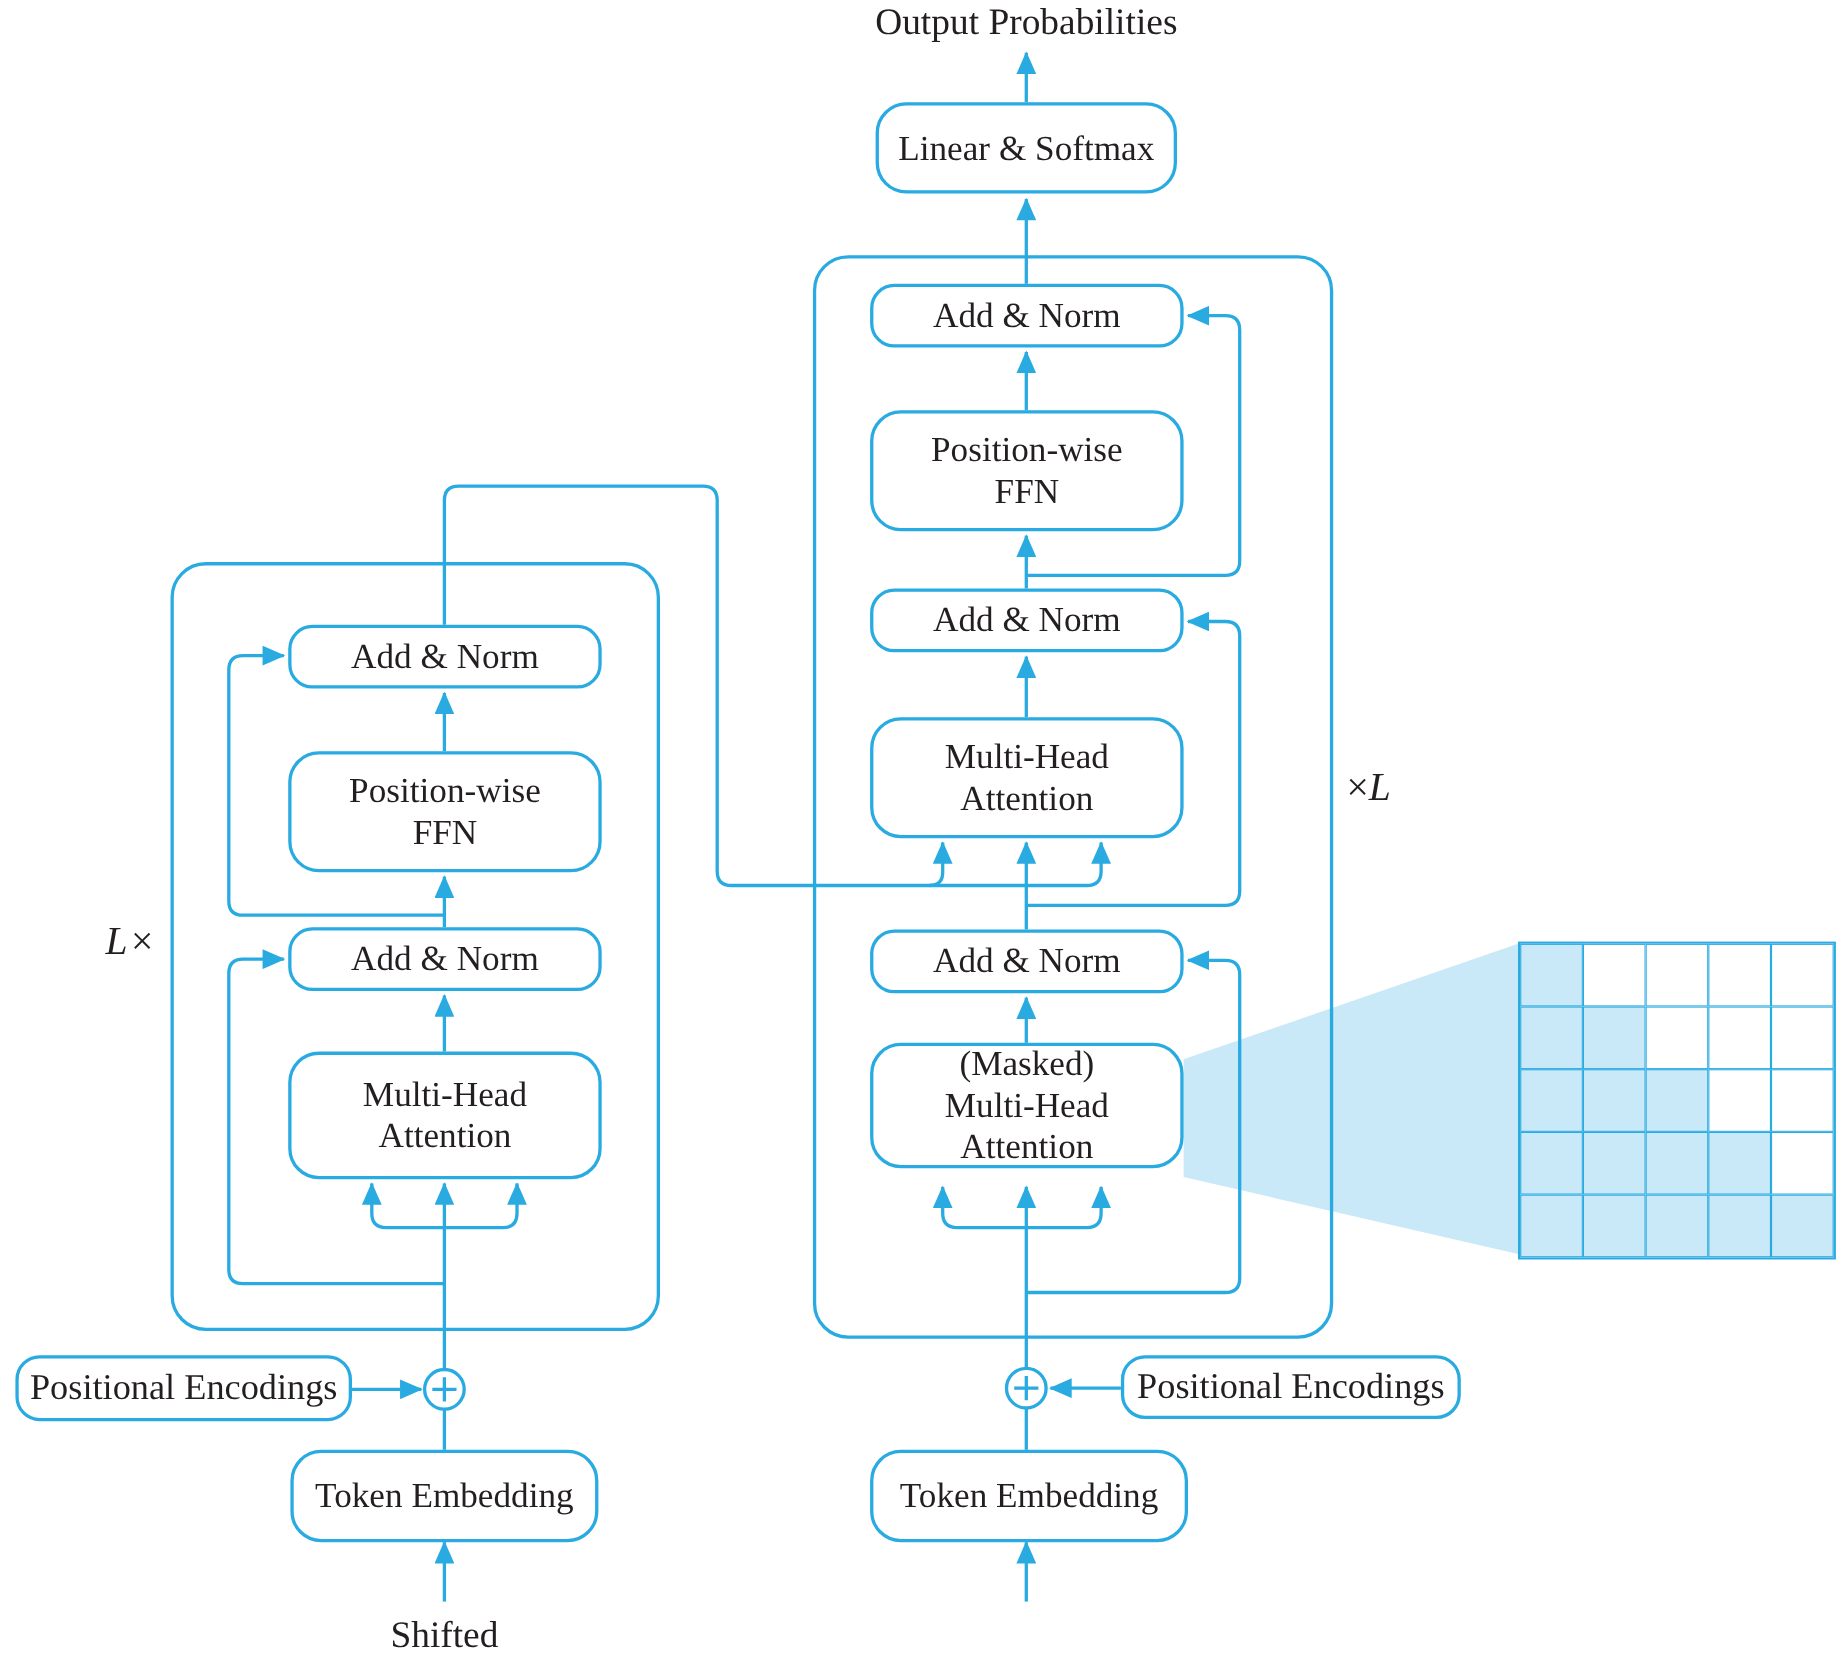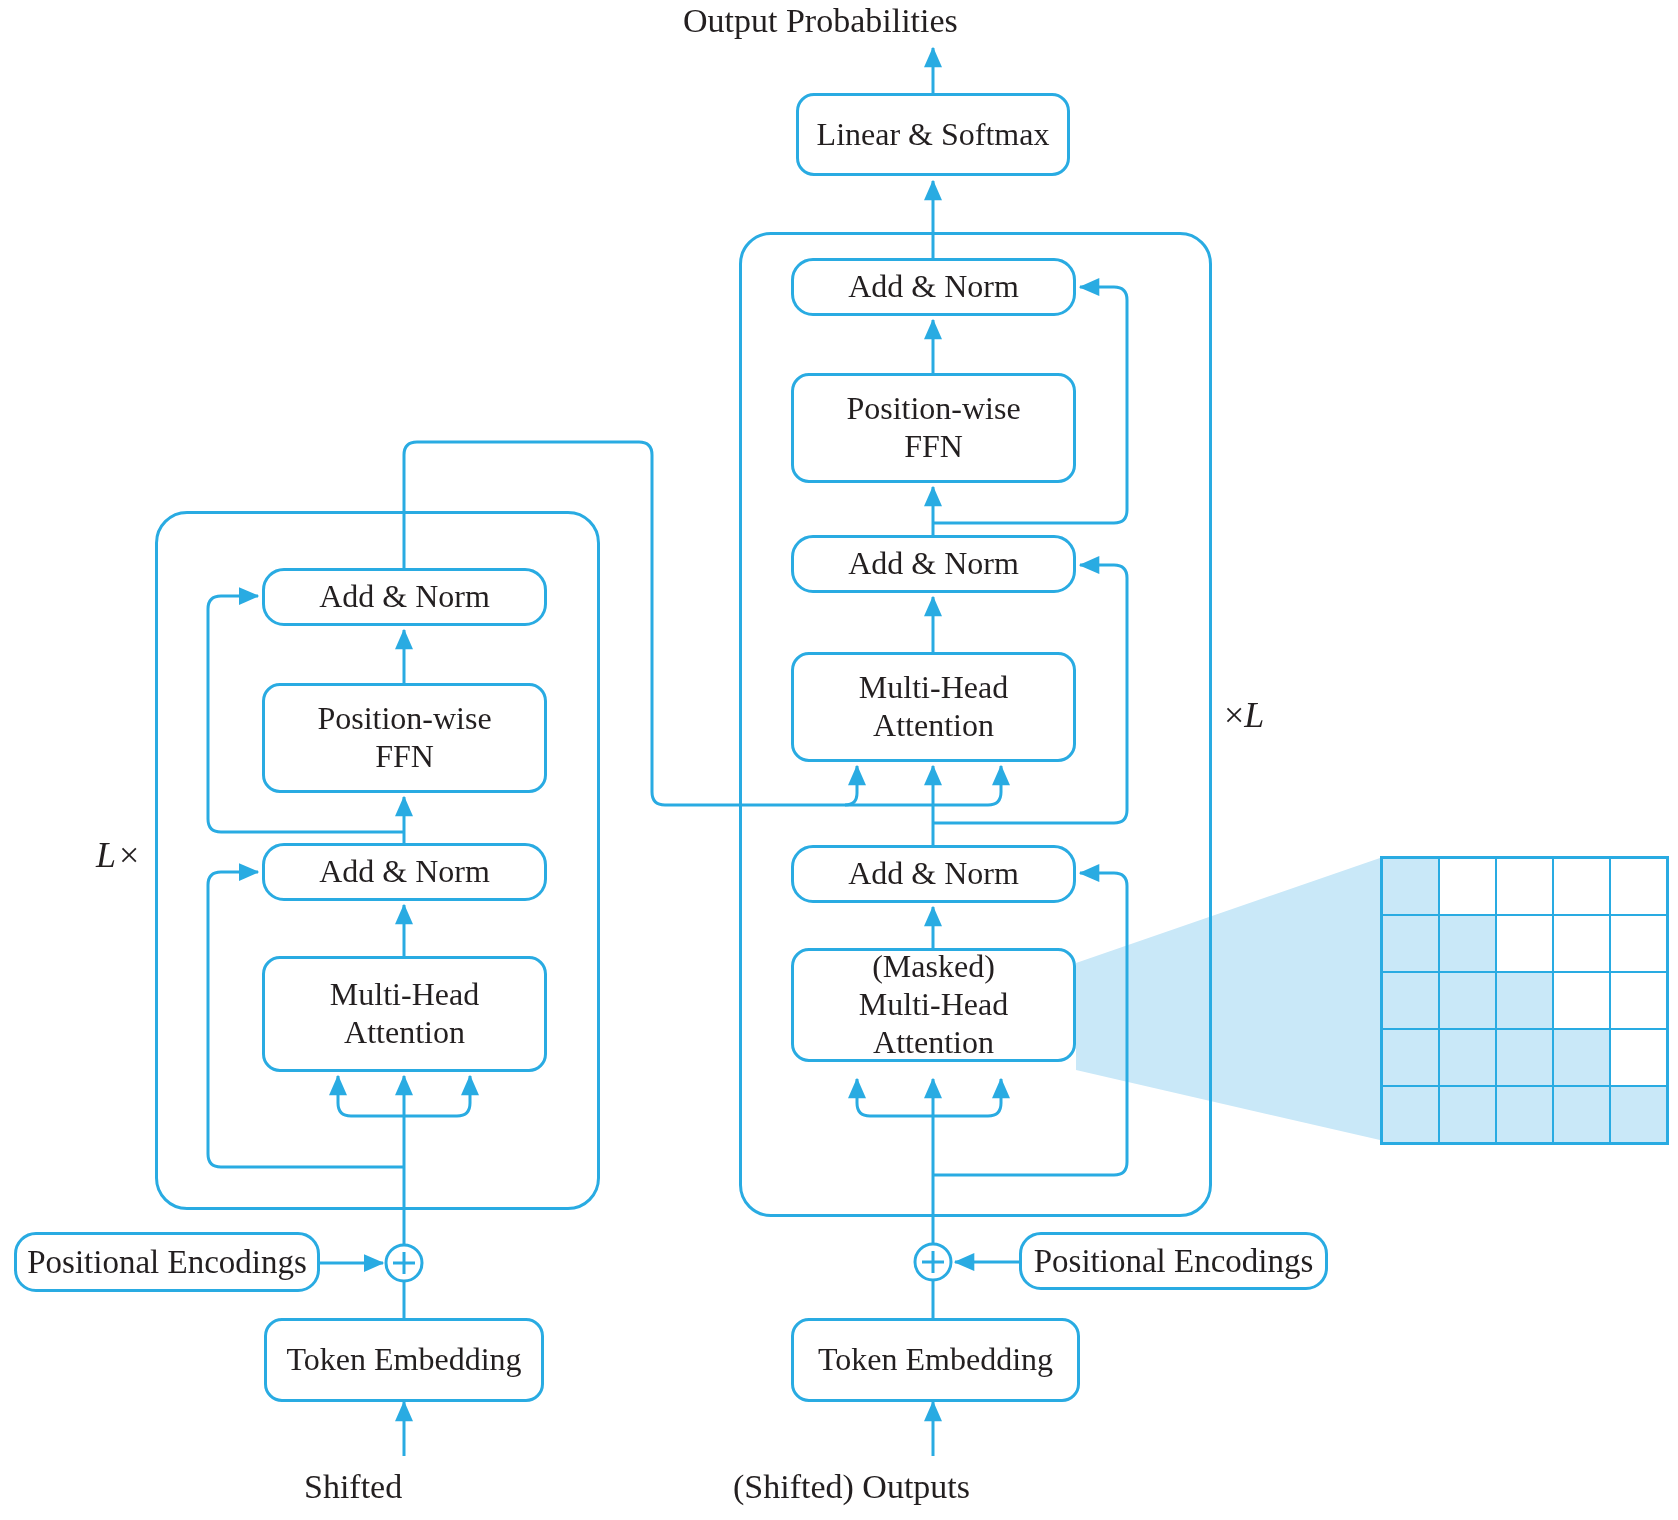--- a/index.html
+++ b/index.html
@@ -18,27 +18,27 @@
   .wire{fill:none;stroke:var(--wire);stroke-width:3px;}
   .node-circle{fill:#fff;stroke:var(--wire);stroke-width:3px;}
   .plus-stroke{stroke:var(--wire);stroke-width:3px;}
   .trap{fill:var(--light);stroke:none;}
   .box{
     position:absolute;box-sizing:border-box;background:#fff;
     border:3px solid var(--wire);border-radius:22px;
     display:flex;flex-direction:column;align-items:center;justify-content:center;
     font-size:32px;line-height:1.18;text-align:center;color:var(--text);
   }
-  .box.tall{border-radius:18px;}
+  .box.tall{border-radius:28px;}
   .outer{
     position:absolute;box-sizing:border-box;background:transparent;
     border:3px solid var(--wire);border-radius:32px;
   }
   .lbl{position:absolute;font-size:34px;color:var(--text);white-space:nowrap;}
-  .lbl.center{}
+  .lbl.center{text-align:center;}
   .it{font-style:italic;}
   #mask-grid{
     position:absolute;left:1380px;top:856px;
     display:grid;grid-template-columns:repeat(5,57px);grid-template-rows:repeat(5,57px);
     border:2px solid var(--wire);
   }
   #mask-grid .cell{box-sizing:border-box;border:1.5px solid var(--wire);background:#fff;}
   #mask-grid .cell.filled{background:var(--light);}
 </style>
 </head>
@@ -153,21 +153,20 @@
   <div class="box" style="left:1019px;top:1232px;width:309px;height:58px;font-size:33px">
     <span>Positional Encodings</span>
   </div>
   <div class="box tall" style="left:264px;top:1318px;width:280px;height:84px">
     <span>Token Embedding</span>
   </div>
   <div class="box tall" style="left:791px;top:1318px;width:289px;height:84px">
     <span>Token Embedding</span>
   </div>
   <div class="lbl center" style="left:304px;top:1468px;width:200px">Shifted</div>
-  <div class="lbl center" style="left:733px;top:1468px;width:400px">(Shifted) Outputs</div>
 
   <div id="mask-grid">
       <div class="cell filled"></div>
       <div class="cell"></div>
       <div class="cell"></div>
       <div class="cell"></div>
       <div class="cell"></div>
       <div class="cell filled"></div>
       <div class="cell filled"></div>
       <div class="cell"></div>

